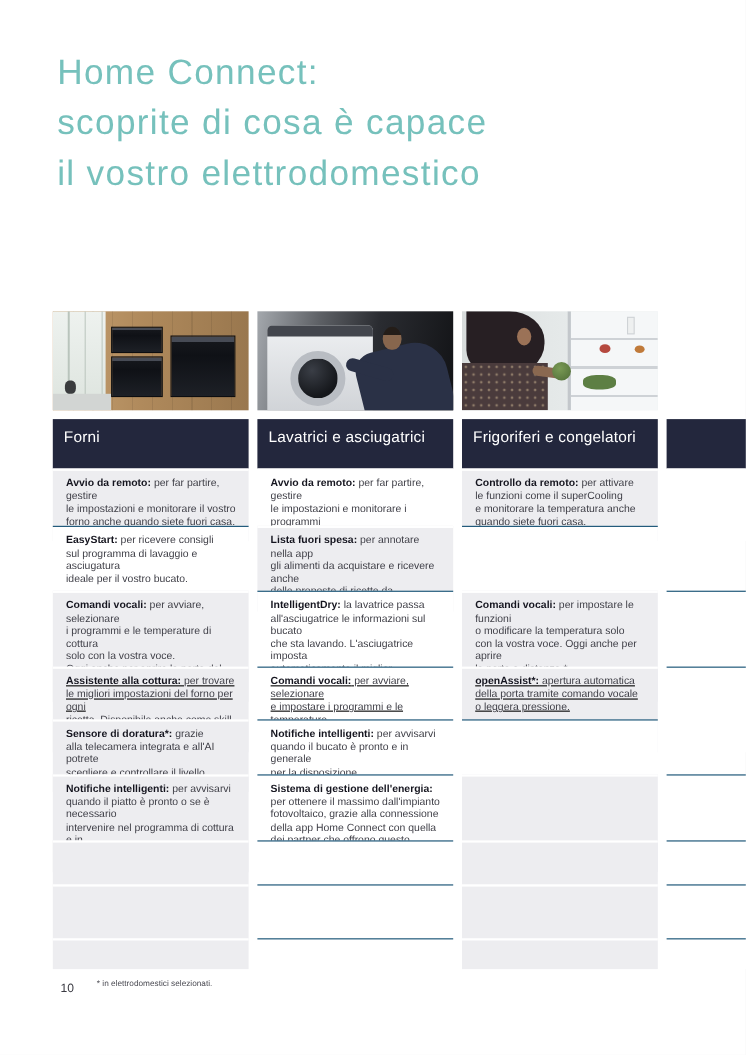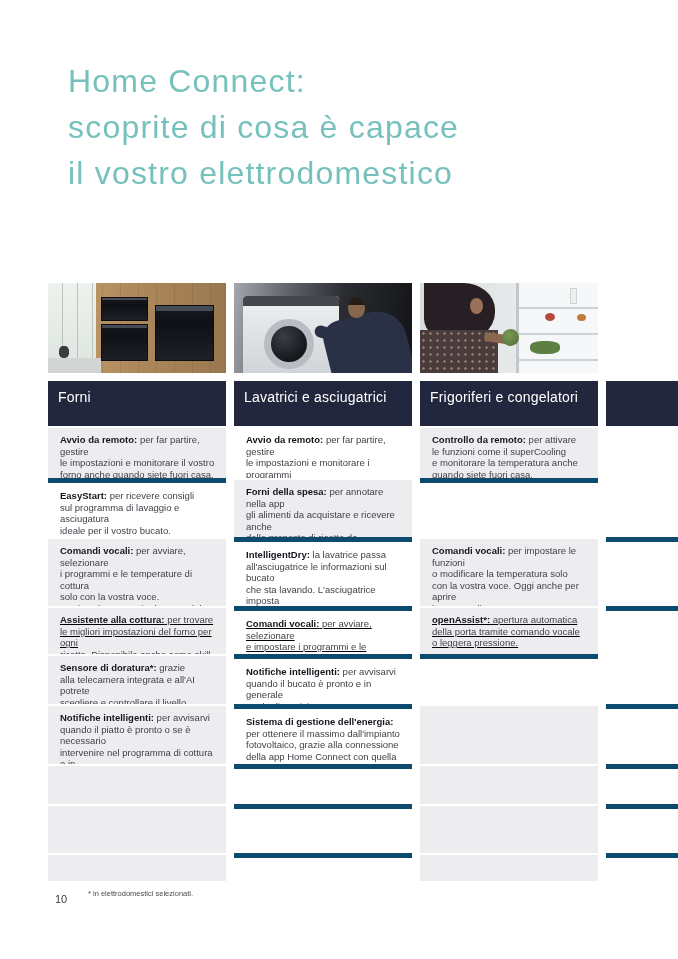--- a/index.html
+++ b/index.html
@@ -3,21 +3,21 @@
 <meta charset="utf-8">
 <style>
   html,body{margin:0;padding:0;}
   body{
     width:678px;height:959px;position:relative;background:#ffffff;
     font-family:"Liberation Sans",sans-serif;overflow:hidden;
     outline:1px solid #ececec;
   }
   
   .page-title{
-    position:absolute;left:52px;top:42px;margin:16px;
+    position:absolute;left:52px;top:42px;margin:0;
     font-size:32px;line-height:46px;font-weight:300;letter-spacing:1.2px;
     color:#76c1bc;white-space:pre-line;
   }
   
   .photo{position:absolute;top:283px;width:178px;height:90px;overflow:hidden;}
   .photo *{position:absolute;}
   .photo-ovens{left:48px;
     background:
       repeating-linear-gradient(90deg,rgba(0,0,0,.08) 0 1px,transparent 1px 18px),
       linear-gradient(90deg,#c8a univ,#b08a5c);
@@ -68,21 +68,21 @@
   *{box-sizing:border-box;}
   .feature-table{position:absolute;left:48px;top:381px;width:630px;}
   .thead-row,.trow{display:grid;grid-template-columns:178px 178px 178px 1fr;column-gap:8px;}
   .thead-row{height:45px;}
   .th{background:#23273d;color:#ffffff;font-size:14px;font-weight:400;
     padding:8px 10px 0 10px;letter-spacing:.2px;}
   .cell{font-size:9.5px;line-height:11.6px;color:#3f3f47;
     padding:6px 9px 0 12px;white-space:pre-line;border-top:2px solid #ffffff;}
   .cell strong{color:#15151f;font-weight:700;}
   .cell.c-grey{background:#ededf0;}
-  .cell.c-white{background:#ffffff;border-top:5px solid #0c4a6e;padding-top:7px;}
+  .cell.c-white{background:#ffffff;border-top:1px solid #0c4a6e;padding-top:7px;}
   .trow:first-child .cell.c-white{border-top:2px solid #ffffff;padding-top:6px;}
   
   .footnote{position:absolute;left:88px;top:889px;font-size:7.5px;color:#4a4a52;}
   .page-number{position:absolute;left:55px;top:893px;font-size:11px;color:#3a3a42;}
 </style>
 </head>
 <body>
 
 <h1 class="page-title">Home Connect:
 scoprite di cosa è capace
@@ -138,21 +138,21 @@
         <div class="cell c-grey"><strong>Controllo da remoto:</strong><span> per attivare
 le funzioni come il superCooling
 e monitorare la temperatura anche
 quando siete fuori casa.</span></div>
         <div class="cell c-white"></div>
       </div>
       <div class="trow" style="height: 59px;">
         <div class="cell c-white"><strong>EasyStart:</strong><span> per ricevere consigli
 sul programma di lavaggio e asciugatura
 ideale per il vostro bucato.</span></div>
-        <div class="cell c-grey"><strong>Forni della spesa:</strong><span> per annotare nella app
+        <div class="cell c-grey"><strong>Lista fuori spesa:</strong><span> per annotare nella app
 gli alimenti da acquistare e ricevere anche
 delle proposte di ricette da preparare.</span></div>
         <div class="cell c-white"></div>
       </div>
       <div class="trow" style="height: 69px;">
         <div class="cell c-grey"><strong>Comandi vocali:</strong><span> per avviare, selezionare
 i programmi e le temperature di cottura
 solo con la vostra voce.
 Oggi anche per aprire la porta del forno.*</span></div>
         <div class="cell c-white"><strong>IntelligentDry:</strong><span> la lavatrice passa

